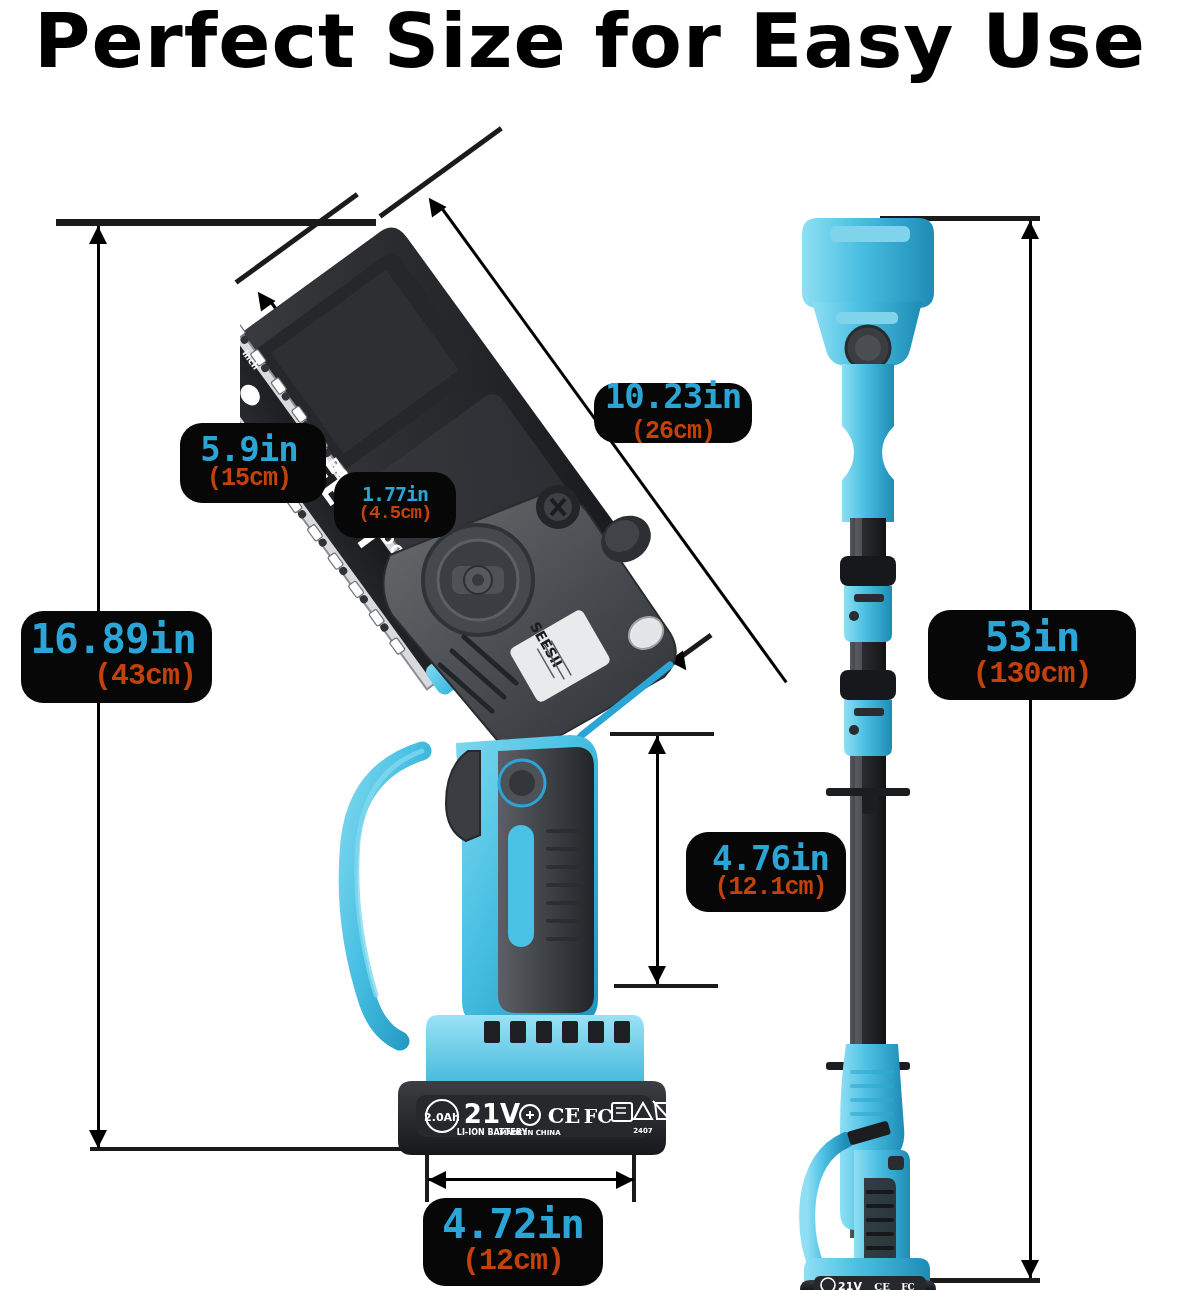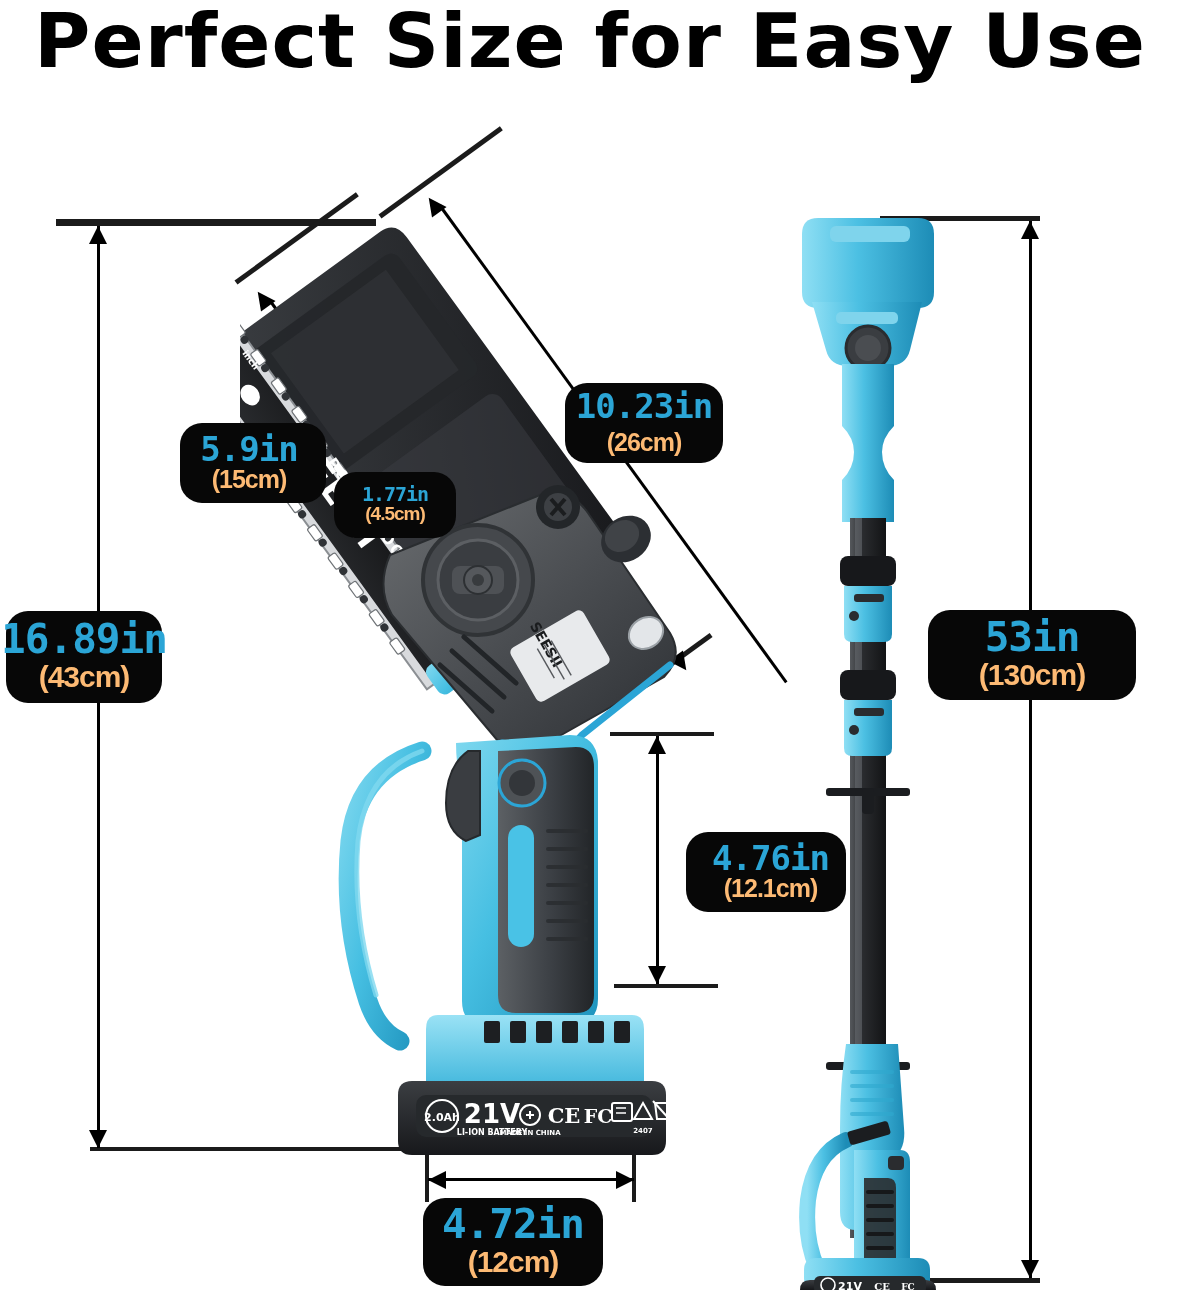--- a/index.html
+++ b/index.html
@@ -22,22 +22,22 @@
   .pill{
     position:absolute;background:#070707;border-radius:22px;
     display:flex;flex-direction:column;align-items:center;justify-content:center;
     padding:6px 16px 8px 16px;box-sizing:border-box;z-index:40;
   }
   .pill .big{
     font-family:"DejaVu Sans Mono","Liberation Mono",monospace;
     font-weight:bold;color:#2BA5D6;letter-spacing:-1px;line-height:1.02;
   }
   .pill .sub{
-    font-family:Liberation Sans, sans-serif;
-    font-weight:bold;color:#fdba74;letter-spacing:-1px;line-height:1.05;
+    font-family:Liberation Mono, monospace;
+    font-weight:bold;color:#c2410c;letter-spacing:-1px;line-height:1.05;
   }
   .p-lg .big{font-size:41px;}
   .p-lg .sub{font-size:30px;}
   .p-md .big{font-size:34px;}
   .p-md .sub{font-size:25px;}
   .p-sm .big{font-size:20px;}
   .p-sm .sub{font-size:19px;}
 
   
   .xline{position:absolute;background:#1b1b1b;z-index:12;}   
@@ -63,21 +63,21 @@
 
   <div id="title">Perfect Size for Easy Use</div>
 
   <div class="xline" style="left:56px;top:219px;width:320px;height:7px;"></div>
   <div class="xline" style="left:90px;top:1147px;width:320px;height:4px;"></div>
 
   <div class="dimline" style="left:97px;top:226px;width:3px;height:922px;"></div>
   <div class="arrow a-up" style="left:89px;top:226px;"></div>
   <div class="arrow a-dn" style="left:89px;top:1130px;"></div>
 
-  <div class="pill p-lg" style="left:6px;top:611px;width:156px;height:92px;">
+  <div class="pill p-lg" style="left:21px;top:611px;width:191px;height:92px;align-items:flex-end;">
     <span class="big">16.89in</span>
     <span class="sub">(43cm)</span>
   </div>
 
   <div class="xline" style="left:236px;top:280px;width:150px;height:5px;transform:rotate(-36deg);transform-origin:left center;"></div>
   <div class="xline" style="left:355px;top:583px;width:120px;height:5px;transform:rotate(-36deg);transform-origin:left center;"></div>
 
   <div class="dimline" style="left:268px;top:300px;width:3px;height:288px;transform:rotate(-36deg);transform-origin:top center;"></div>
   <div class="arrow a-up" style="left:254px;top:290px;transform:rotate(-36deg);"></div>
   <div class="arrow a-dn" style="left:400px;top:552px;transform:rotate(-36deg);"></div>
@@ -96,21 +96,21 @@
     <span class="sub">(4.5cm)</span>
   </div>
 
   <div class="xline" style="left:380px;top:214px;width:150px;height:5px;transform:rotate(-36deg);transform-origin:left center;"></div>
   <div class="xline" style="left:614px;top:703px;width:120px;height:5px;transform:rotate(-36deg);transform-origin:left center;"></div>
 
   <div class="dimline" style="left:438px;top:205px;width:3px;height:590px;transform:rotate(-36deg);transform-origin:top center;"></div>
   <div class="arrow a-up" style="left:425px;top:196px;transform:rotate(-36deg);"></div>
   <div class="arrow a-dn" style="left:672px;top:654px;transform:rotate(-36deg);"></div>
 
-  <div class="pill p-md" style="left:565px;top:383px;width:158px;height:80px;gap:6px;">
+  <div class="pill p-md" style="left:594px;top:383px;width:158px;height:60px;gap:6px;">
     <span class="big">10.23in</span>
     <span class="sub">(26cm)</span>
   </div>
 
   <div class="xline" style="left:610px;top:732px;width:104px;height:4px;"></div>
   <div class="xline" style="left:614px;top:984px;width:104px;height:4px;"></div>
 
   <div class="dimline" style="left:656px;top:736px;width:3px;height:248px;"></div>
   <div class="arrow a-up" style="left:648px;top:736px;"></div>
   <div class="arrow a-dn" style="left:648px;top:966px;"></div>

